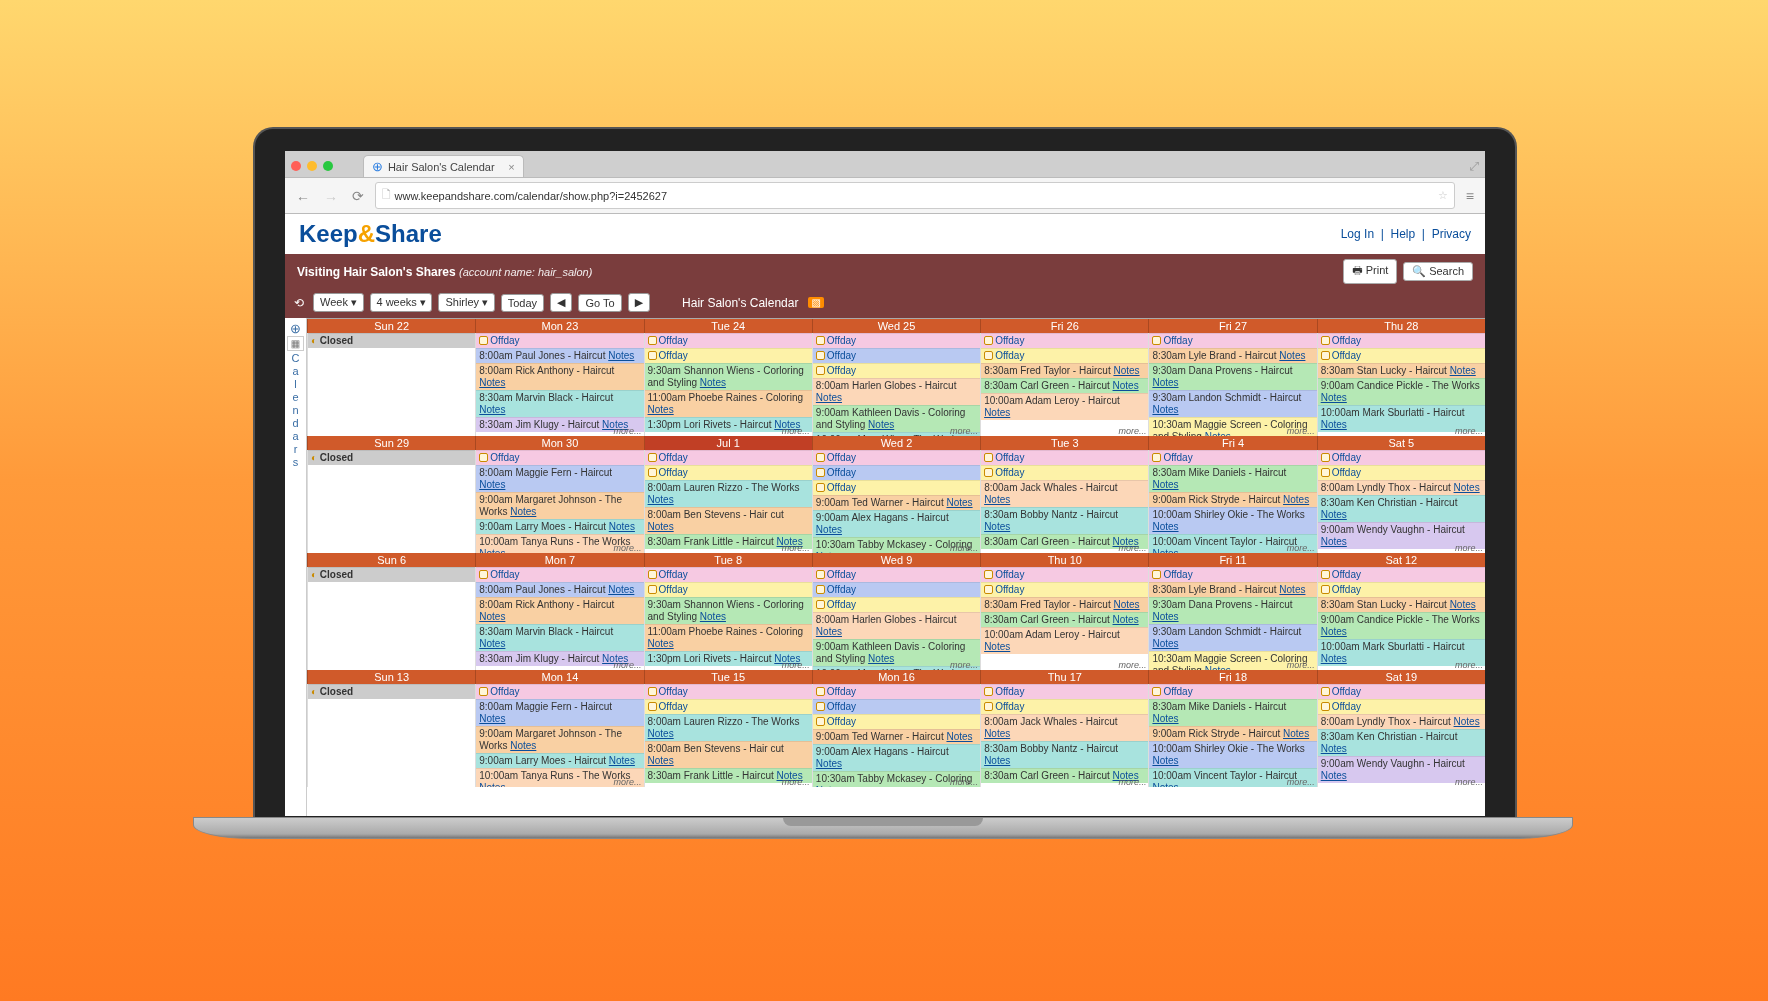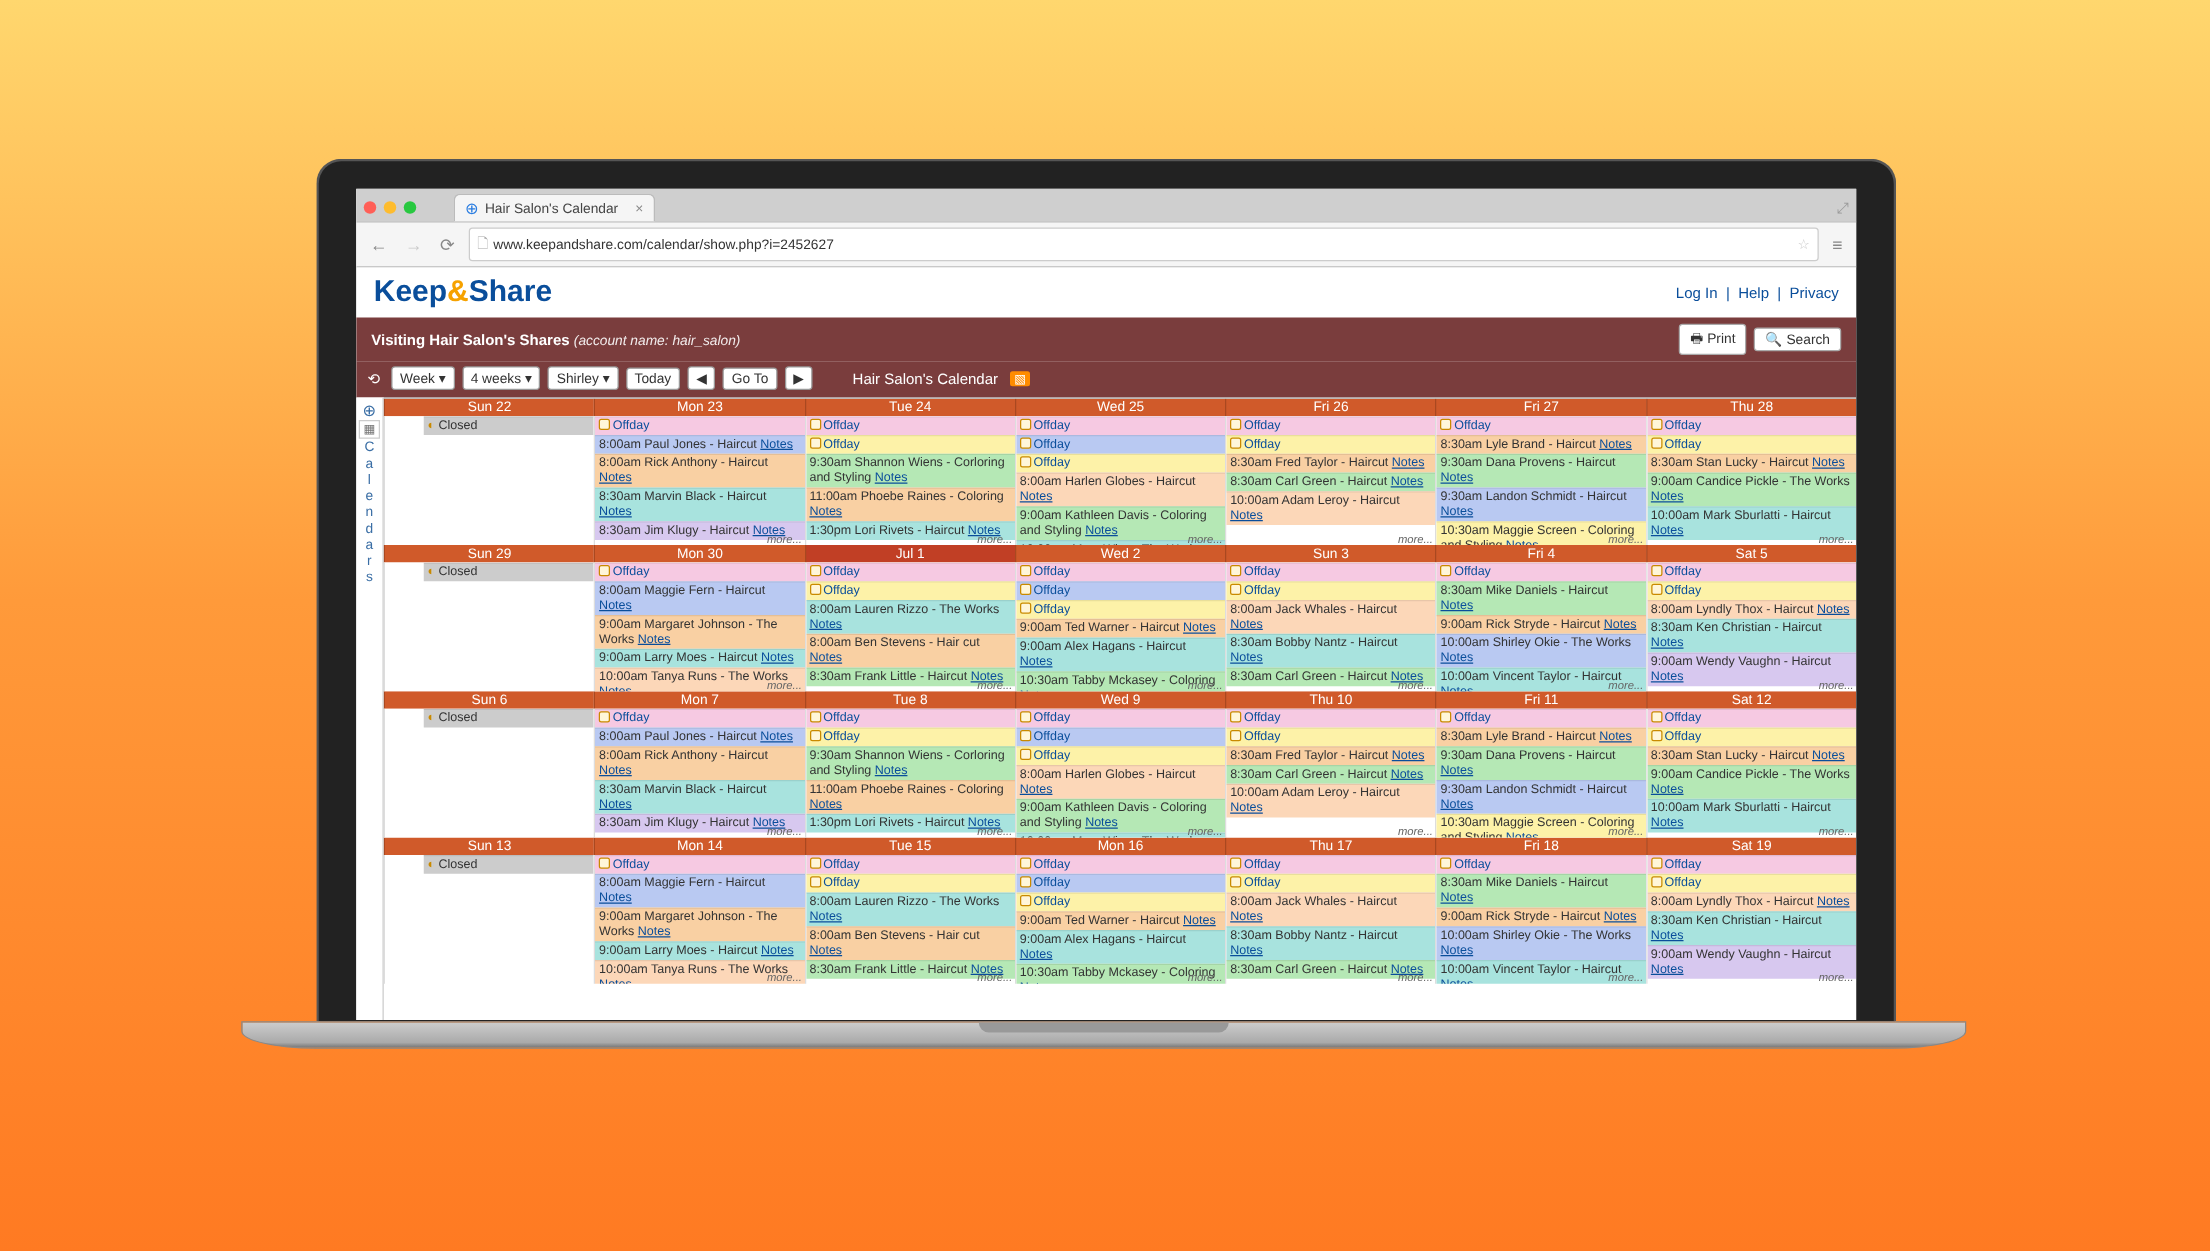--- a/index.html
+++ b/index.html
@@ -41,21 +41,21 @@
 .side { width:22px; background:#fff; border-right:1px solid #ccc; text-align:center; padding-top:4px; font-size:11px; color:#3a6ea5; }
 .side div { line-height:13px; }
 .cal-wrap { flex:1; overflow:hidden; border-top:1px solid #aaa; }
 .cal-row { display:flex; }
 .dayhdr { flex:1; background:#d05a2a; color:#fff; font-weight:normal; font-size:11px; text-align:center; padding:1px 0; border-left:1px solid #aa4820; }
 .dayhdr.jul { background:#c13f25; }
 .cells { display:flex; }
 .cell { flex:1; min-width:0; border-left:1px solid #ddd; background:#fff; font-size:10px; height:103px; overflow:hidden; position:relative; }
 .ev { padding:1px 3px; border-top:1px solid rgba(0,0,0,.08); color:#0a4e9b; line-height:12px; white-space:normal; }
 .ev .notes { text-decoration:underline; color:#0a4e9b; }
-.closed { background:#ccc; font-weight:normal; color:#333;margin-left:31px; }
+.closed { background:#ccc; font-weight:bold; color:#333; }
 .sq { display:inline-block; width:9px; height:9px; border:1px solid #c98a00; border-radius:2px; background:#fff6d9; vertical-align:-1px; margin-right:2px; }
 .more { position:absolute; right:2px; bottom:0; font-size:9px; color:#666; font-style:italic; }
 </style>
 </head>
 <body>
 
 <div class="laptop">
   <div class="bezel">
     <div class="screen">
 
@@ -192,21 +192,21 @@
                 <div class="ev" style="background: rgb(181, 232, 181);"><span style="color:#333">9:00am Candice Pickle - The Works</span> <span class="notes">Notes</span></div>
                 <div class="ev" style="background: rgb(168, 227, 222);"><span style="color:#333">10:00am Mark Sburlatti - Haircut</span> <span class="notes">Notes</span></div>
                 <div class="more">more...</div>
               </div>
             </div>
             <div class="cal-row">
               <div class="dayhdr">Sun 29</div>
               <div class="dayhdr">Mon 30</div>
               <div class="dayhdr jul">Jul 1</div>
               <div class="dayhdr">Wed 2</div>
-              <div class="dayhdr">Sun 3</div>
+              <div class="dayhdr">Tue 3</div>
               <div class="dayhdr">Fri 4</div>
               <div class="dayhdr">Sat 5</div>
             </div>
             <div class="cells">
               <div class="cell">
                 <div class="ev closed"><span style="color:#c98a00">◐</span> Closed</div>
               </div>
               <div class="cell">
                 <div class="ev" style="background: rgb(246, 201, 226);"><span class="sq"></span>Offday</div>
                 <div class="ev" style="background: rgb(185, 201, 242);"><span style="color:#333">8:00am Maggie Fern - Haircut</span> <span class="notes">Notes</span></div>

